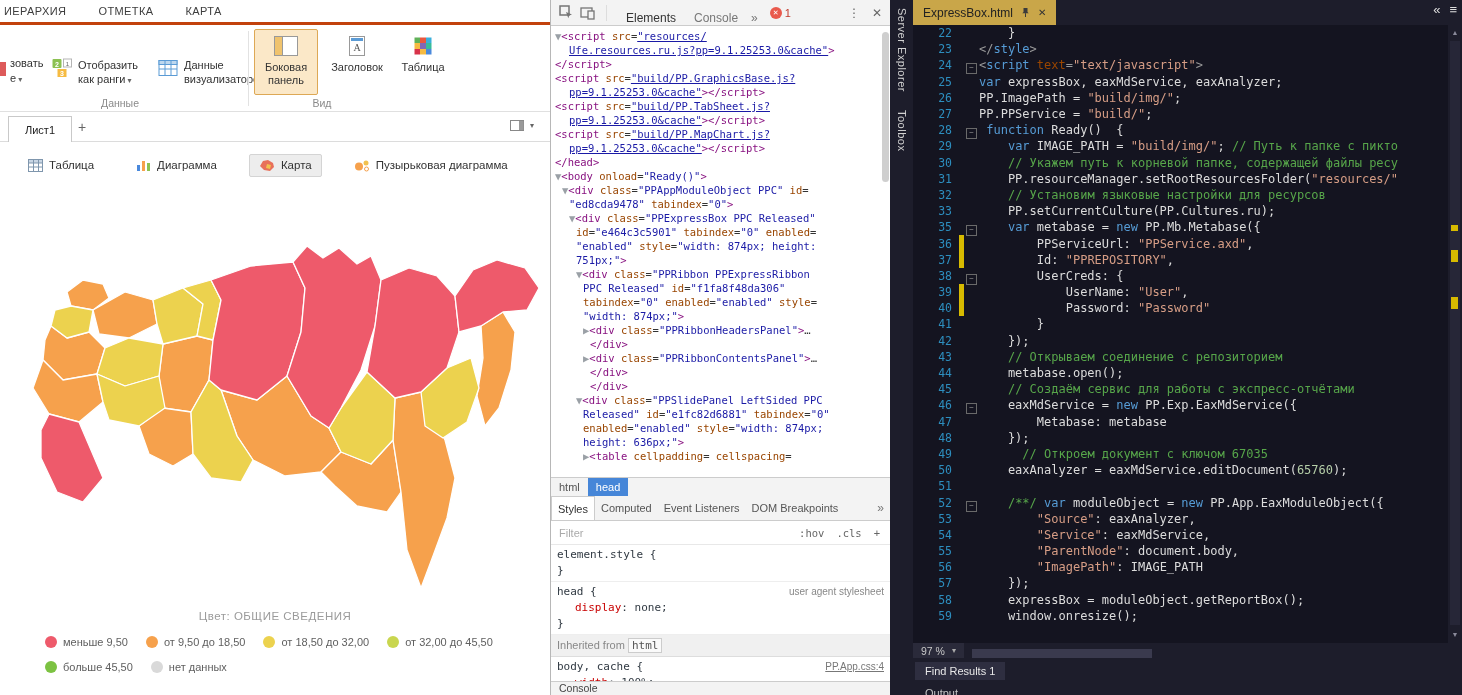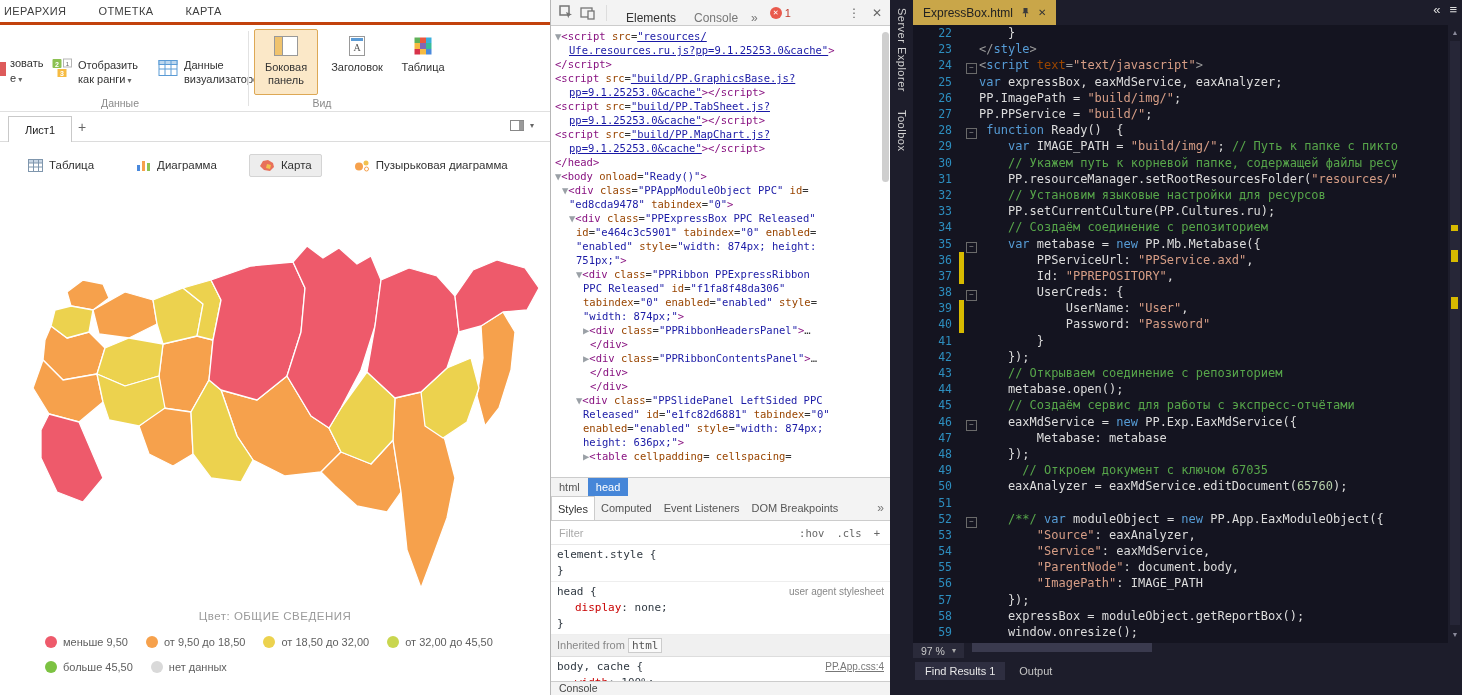--- a/index.html
+++ b/index.html
@@ -92,25 +92,25 @@
   .foldbox{display:inline-block;width:9px;height:9px;line-height:8px;font-size:8px;color:#9a9a9a;border:1px solid #6a6a6a;background:#141420;text-align:center;}
   .ct{white-space:pre;font-family:"DejaVu Sans Mono",monospace;font-size:12px;color:#dcdcdc;}
   .tk-k{color:#569CD6}.tk-s{color:#D69D85}.tk-c{color:#57A64A}
   .tk-p{color:#DCDCDC}.tk-m{color:#B5CEA8}.tk-d{color:#9a9a9a}
   .vs-scroll{position:absolute;right:0;top:25px;width:14px;height:618px;background:#1d1d2b;}
   .vthumb{position:absolute;left:2px;top:16px;width:10px;height:584px;background:#262637;}
   .arr{position:absolute;left:0;width:14px;height:14px;color:#8a8a9a;font-size:7px;text-align:center;line-height:14px;}
   .arr.up{top:1px;}
   .arr.dn{bottom:1px;}
   .mark{position:absolute;left:3px;width:7px;background:#d7ba00;}
-  .vs-zoombar{position:absolute;left:23px;right:14px;top:643px;height:15px;background:#1d1d2b;display:flex;align-items:flex-start;}
+  .vs-zoombar{position:absolute;left:23px;right:14px;top:643px;height:15px;background:#1d1d2b;display:flex;align-items:flex-end;}
   .zoom{display:flex;align-items:center;gap:5px;background:#2a2a3a;color:#c8c8c8;font-size:10.5px;padding:0 8px;height:15px;}
   .zoom .caret{color:#aaa;}
   .hthumb{margin-left:8px;width:180px;height:9px;background:#3a3a4e;}
-  .vs-bottom{position:absolute;left:23px;right:0;bottom:0;height:37px;background:#1d1d2b;display:flex;gap:4px;padding:4px 0 0 2px;align-items:flex-start;font-size:11px;box-sizing:border-box;}
+  .vs-bottom{position:absolute;left:23px;right:0;bottom:0;height:37px;background:#1d1d2b;display:flex;gap:4px;padding:4px 0 0 2px;align-items:flex-start;font-size:11px;box-sizing:border-box;flex-direction:column;}
   .btab{padding:3px 10px;color:#c5c5c5;}
   .btab.act{background:#2e2e40;color:#e8e8e8;}
 </style>
 </head>
 <body>
 
 <div class="root">
 
   <section class="app">
     <div class="rtabs">
@@ -514,26 +514,20 @@
             <span class="fold"></span>
             <span class="ct"><span class="tk-p">    </span><span class="tk-c">// Установим языковые настройки для ресурсов</span></span>
           </div>
           <div class="cl">
             <span class="ln">33</span>
             <span class="chg"></span>
             <span class="fold"></span>
             <span class="ct"><span class="tk-p">    PP.setCurrentCulture(PP.Cultures.ru);</span></span>
           </div>
           <div class="cl">
-            <span class="ln">34</span>
-            <span class="chg"></span>
-            <span class="fold"></span>
-            <span class="ct"><span class="tk-p">    </span><span class="tk-c">// Создаём соединение с репозиторием</span></span>
-          </div>
-          <div class="cl">
             <span class="ln">35</span>
             <span class="chg"></span>
             <span class="fold"><span class="foldbox">−</span></span>
             <span class="ct"><span class="tk-p">    </span><span class="tk-k">var</span><span class="tk-p"> metabase = </span><span class="tk-k">new</span><span class="tk-p"> PP.Mb.Metabase({</span></span>
           </div>
           <div class="cl">
             <span class="ln">36</span>
             <span class="chg on"></span>
             <span class="fold"></span>
             <span class="ct"><span class="tk-p">        PPServiceUrl: </span><span class="tk-s">"PPService.axd"</span><span class="tk-p">,</span></span>

